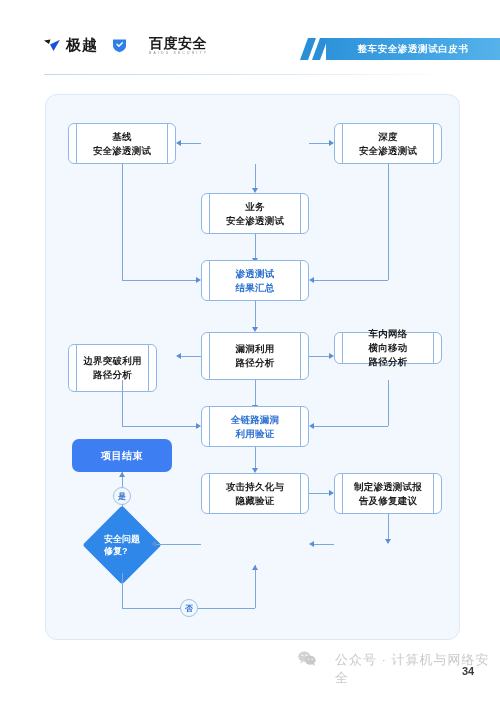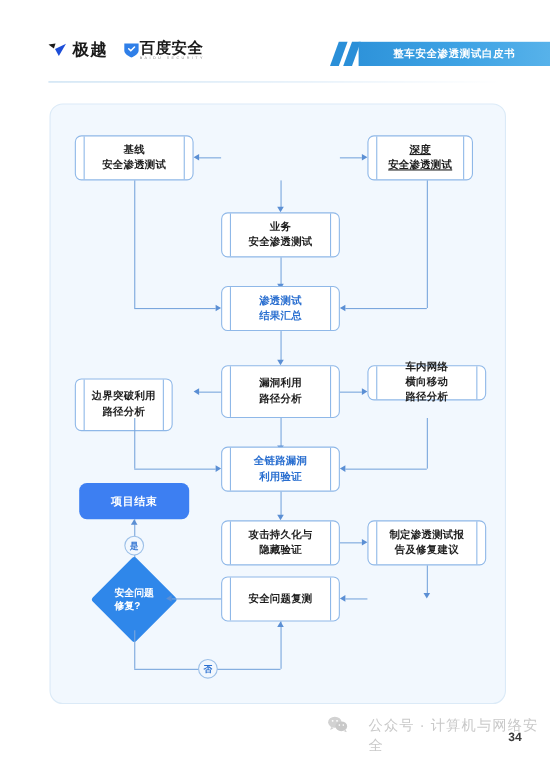--- a/index.html
+++ b/index.html
@@ -11,21 +11,21 @@
   }
   .page { position: relative; width: 500px; height: 707px; background:#fff; }
 
   
   .header { position: absolute; left: 0; top: 30px; width: 500px; height: 44px; }
   .brand { position: absolute; left: 44px; top: 6px; display: flex; align-items: center; gap: 14px; justify-content: center; }
   .brand-jiyue { display:flex; align-items:center; gap:5px; }
   .jy-mark { width: 17px; height: 13px; position: relative; }
   .jy-mark svg { display:block; }
   .jy-text { font-size: 15px; font-weight: 700; color: #1a1a1a; letter-spacing: 1px; }
-  .brand-baidu { display:flex; align-items:center; gap:0; }
+  .brand-baidu { display:flex; align-items:center; gap:22px; }
   .bd-mark { width: 15px; height: 15px; }
   .bd-text { display:flex; flex-direction:column; line-height:1; }
   .bd-text-main { font-size: 14px; font-weight: 700; color: #1a1a1a; letter-spacing: 0.5px; }
   .bd-text-sub { font-size: 3.4px; color: #8a8a8a; letter-spacing: 2.2px; margin-top: 2px; }
 
   .hdr-right { position: absolute; left: 300px; top: 8px; height: 22px; width: 200px; }
   .slash { position:absolute; top:0; height:22px; width:8px; background:#2a8fd8; transform: skewX(-20deg); }
   .slash.s1 { left: 4px; }
   .slash.s2 { left: 16px; }
   .hdr-bar { position:absolute; left: 26px; top: 0; width: 174px; height: 22px;
@@ -126,21 +126,21 @@
       </div>
     </div>
     <div class="hdr-rule"></div>
   </div>
 
   <div class="card">
 
     <div class="node" style="left:22px; top:28px; width:108px; height:41px;">
       <span class="txt">基线<br>安全渗透测试</span>
     </div>
-    <div class="node" style="left:288px; top:28px; width:96px; height:41px;text-decoration:underline;">
+    <div class="node" style="left:288px; top:28px; width:108px; height:41px;">
       <span class="txt">深度<br>安全渗透测试</span>
     </div>
 
     <div class="ln lnh" style="left:135px; top:48px; width:20px;"></div>
     <div class="arr arr-l" style="left:130px; top:44.5px;"></div>
 
     <div class="ln lnh" style="left:263px; top:48px; width:20px;"></div>
     <div class="arr arr-r" style="left:283px; top:44.5px;"></div>
 
     <div class="ln lnv" style="left:209px; top:69px; height:25px;"></div>
@@ -221,23 +221,20 @@
     <div class="arr arr-r" style="left:283px; top:394.5px;"></div>
 
     <div class="ln lnv" style="left:342px; top:419px; height:26px;"></div>
     <div class="arr arr-d" style="left:338.5px; top:444px;"></div>
 
     <div class="diamond-wrap" style="left:48px; top:422px; width:56px; height:56px;">
       <span class="diamond"></span>
       <span class="diamond-label">安全问题<br>修复?</span>
     </div>
 
-    <div class="node" style="left:155px; top:429px; width:108px; height:41px;">
-      <span class="txt">安全问题复测</span>
-    </div>
 
     <div class="ln lnh" style="left:268px; top:449px; width:20px;"></div>
     <div class="arr arr-l" style="left:263px; top:445.5px;"></div>
 
     <div class="ln lnh" style="left:110px; top:449px; width:45px;"></div>
     <div class="arr arr-l" style="left:105px; top:445.5px;"></div>
 
     <div class="ln lnv" style="left:76px; top:478px; height:35px;"></div>
     <div class="ln lnh" style="left:76px; top:513px; width:133px;"></div>
     <div class="ln lnv" style="left:209px; top:470px; height:43px;"></div>

